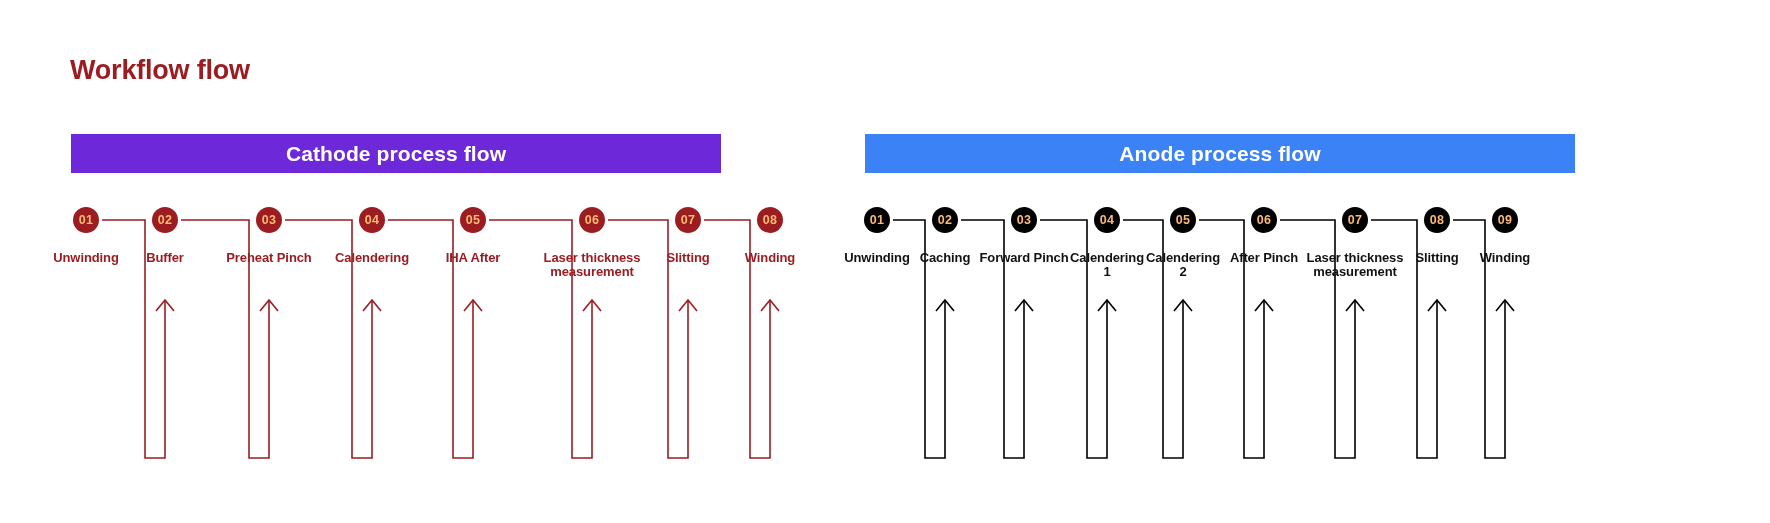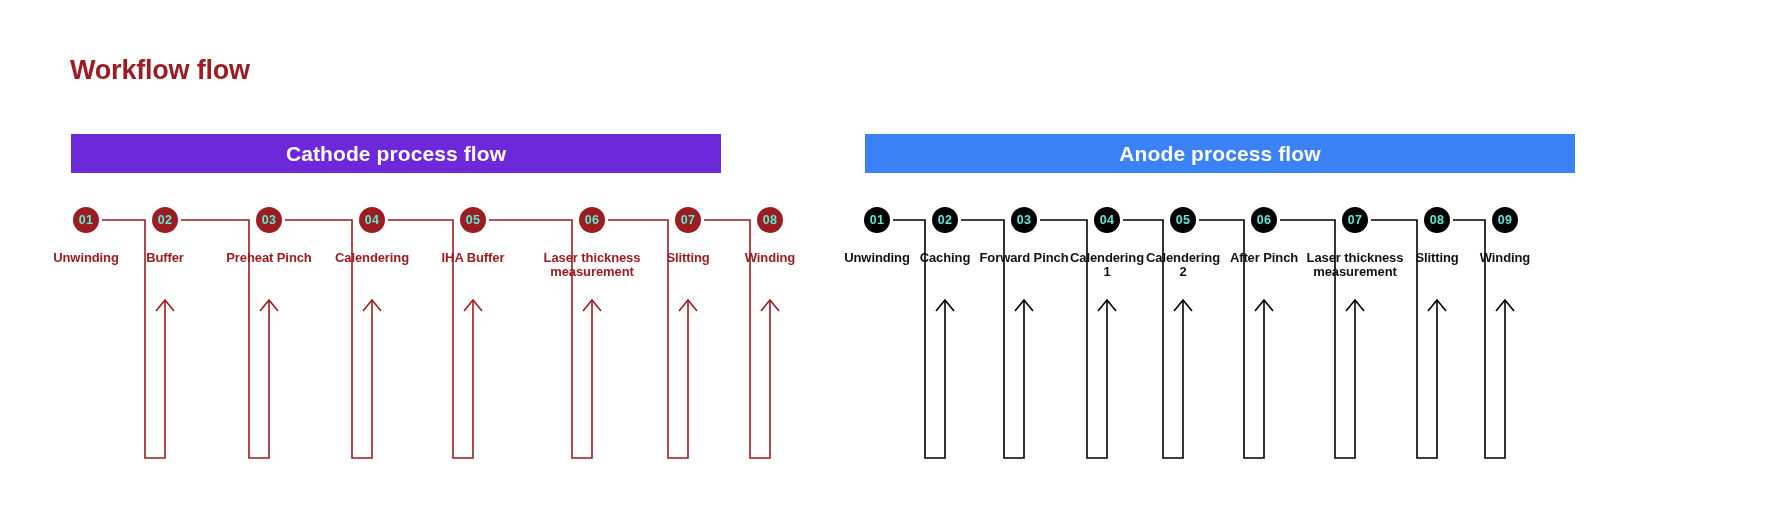--- a/index.html
+++ b/index.html
@@ -80,21 +80,21 @@
     text-align: center;
   }
   .step-badge {
     display: inline-block;
     width: 26px;
     height: 26px;
     border-radius: 50%;
     line-height: 26px;
     font-size: 12.5px;
     font-weight: bold;
-    color: #5eead4;
+    color: #fdba74;
     text-align: center;
     letter-spacing: 0.2px;
   }
   .cathode .step-badge { background: #9B1D22; }
   .anode   .step-badge { background: #000000; }
 
   .step-label {
     margin-top: 18px;
     font-size: 13px;
     font-weight: bold;
@@ -126,21 +126,21 @@
       <path d="M 608 220 L 668 220 L 668 458 L 688 458 L 688 300" fill="none" stroke="#9B1D22" stroke-width="1.6"></path>
       <path d="M 679 311 L 688 300 L 697 311" fill="none" stroke="#9B1D22" stroke-width="1.6"></path>
       <path d="M 704 220 L 750 220 L 750 458 L 770 458 L 770 300" fill="none" stroke="#9B1D22" stroke-width="1.6"></path>
       <path d="M 761 311 L 770 300 L 779 311" fill="none" stroke="#9B1D22" stroke-width="1.6"></path>
     </svg>
   <div id="cathode-steps">
       <div class="step" style="left: 86px;"><div class="step-badge">01</div><div class="step-label">Unwinding</div></div>
       <div class="step" style="left: 165px;"><div class="step-badge">02</div><div class="step-label">Buffer</div></div>
       <div class="step" style="left: 269px;"><div class="step-badge">03</div><div class="step-label">Preheat Pinch</div></div>
       <div class="step" style="left: 372px;"><div class="step-badge">04</div><div class="step-label">Calendering</div></div>
-      <div class="step" style="left: 473px;"><div class="step-badge">05</div><div class="step-label">IHA Buffer</div></div>
+      <div class="step" style="left: 473px;"><div class="step-badge">05</div><div class="step-label">IHA After</div></div>
       <div class="step" style="left: 592px;"><div class="step-badge">06</div><div class="step-label">Laser thickness
 measurement</div></div>
       <div class="step" style="left: 688px;"><div class="step-badge">07</div><div class="step-label">Slitting</div></div>
       <div class="step" style="left: 770px;"><div class="step-badge">08</div><div class="step-label">Winding</div></div>
     </div>
 </div>
 
 <div class="flow-section anode" id="anode-section">
   <div class="flow-header" id="anode-header">Anode process flow</div>
   <svg class="connector-layer" id="anode-connectors">

